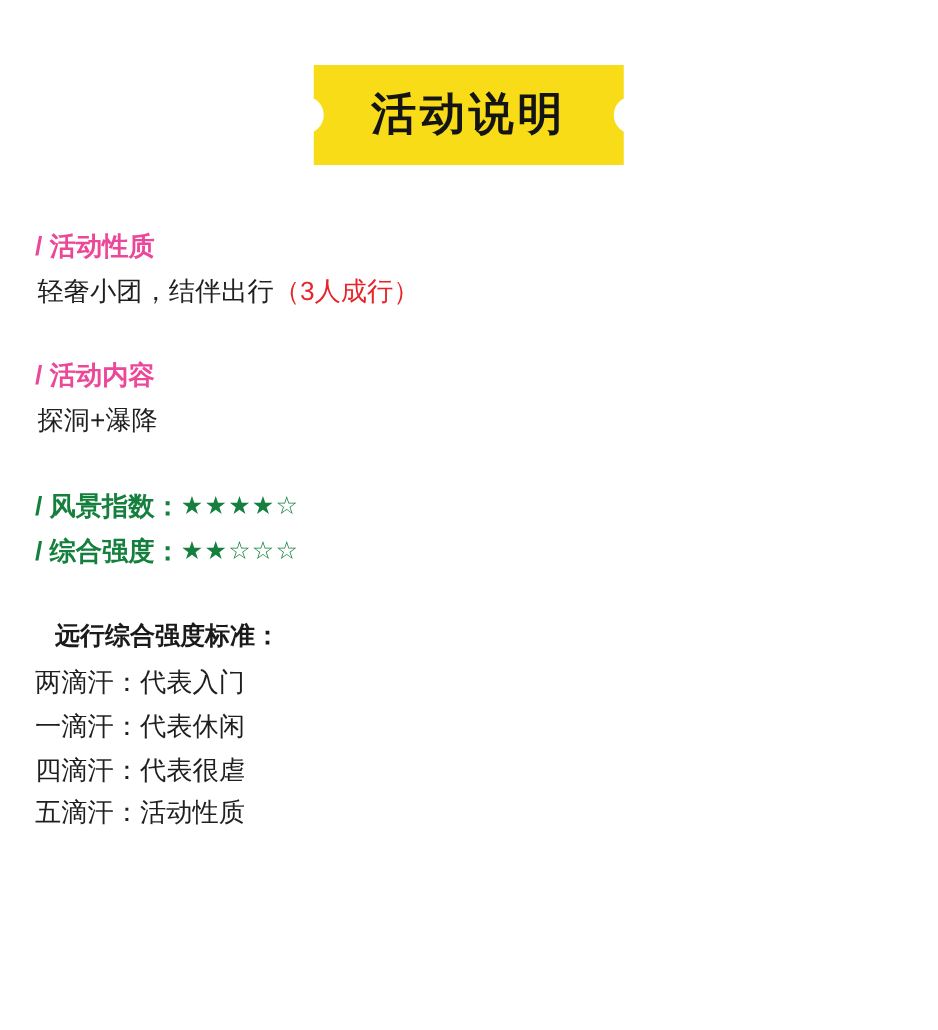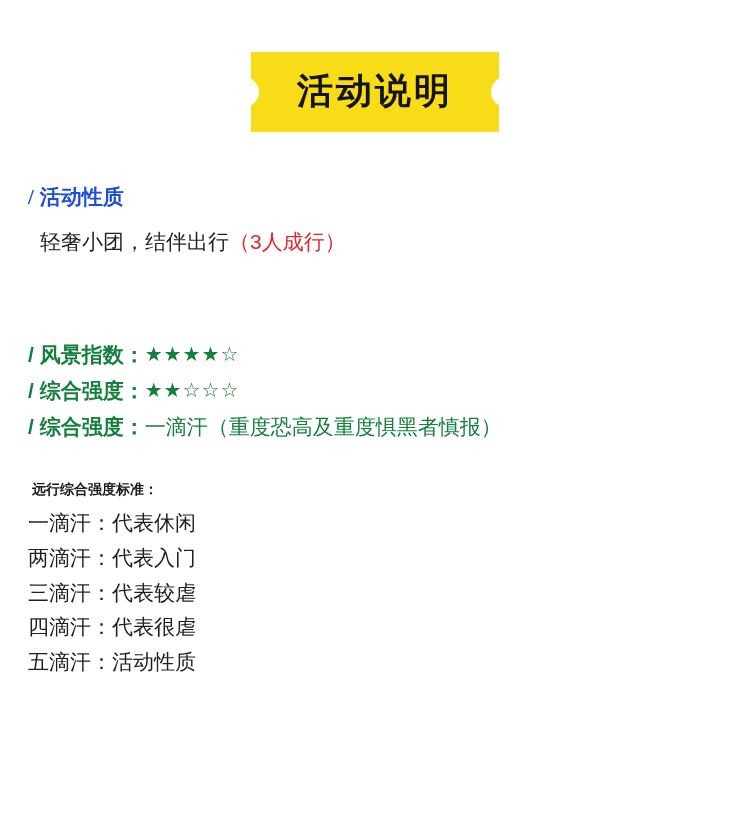--- a/index.html
+++ b/index.html
@@ -60,34 +60,33 @@
   }
 
   
   .content {
     padding: 0 4px;
     margin-top: 50px;
   }
   .sec-head {
     font-size: 21px;
     font-weight: bold;
-    color: #1d4ed8;
+    color: #ec4899;
     line-height: 1.5;
     margin: 0 0 4px 0;
-    font-family: Liberation Serif, serif;
   }
   .sec-head .slash {
     font-weight: bold;
     margin-right: 6px;
   }
   .sec-body {
     font-size: 21px;
     color: #1f1f1f;
     line-height: 1.5;
-    margin: 12px;
+    margin: 2px;
   }
   .red {
     color: #e8232a;
   }
   .block-gap {
     height: 34px;
   }
   .rating-line {
     font-size: 21px;
     line-height: 1.72;
@@ -99,24 +98,24 @@
   }
   .stars {
     font-size: 20px;
     letter-spacing: 1px;
     vertical-align: 1px;
   }
   .rating-line .value {
     font-weight: normal;
   }
   .std-title {
-    font-size: 14px;
+    font-size: 20px;
     font-weight: bold;
     line-height: 1.5;
-    margin: 0 0 6px 4px;
+    margin: 0 0 6px 16px;
   }
   .std-item {
     font-size: 21px;
     line-height: 1.65;
     color: #1f1f1f;
   }
 </style>
 </head>
 <body>
 
@@ -134,43 +133,44 @@
       <div class="sec-head">
         <span class="slash">/</span><span>活动性质</span>
       </div>
       <div class="sec-body">
         <span>轻奢小团，结伴出行</span><span class="red">（3人成行）</span>
       </div>
     </div>
 
     <div class="block-gap"></div>
 
+    <div>
+      <div class="sec-head">
+        <span class="slash">/</span><span>活动内容</span>
+      </div>
+      <div class="sec-body">探洞+瀑降</div>
+    </div>
 
     <div class="block-gap"></div>
 
     <div>
       <div class="rating-line">
         <span class="label">/</span>
         <span class="label">风景指数：</span><span class="stars">★★★★☆</span><span class="value"></span>
       </div>
       <div class="rating-line">
         <span class="label">/</span>
         <span class="label">综合强度：</span><span class="stars">★★☆☆☆</span><span class="value"></span>
       </div>
-      <div class="rating-line">
-        <span class="label">/</span>
-        <span class="label">综合强度：</span><span class="stars"></span><span class="value">一滴汗（重度恐高及重度惧黑者慎报）</span>
-      </div>
     </div>
 
     <div class="block-gap"></div>
 
     <div>
       <div class="std-title">远行综合强度标准：</div>
+      <div class="std-item">两滴汗：代表入门</div>
       <div class="std-item">一滴汗：代表休闲</div>
-      <div class="std-item">两滴汗：代表入门</div>
-      <div class="std-item">三滴汗：代表较虐</div>
       <div class="std-item">四滴汗：代表很虐</div>
       <div class="std-item">五滴汗：活动性质</div>
     </div>
 
   </div>
 </div>
 
 </body></html>

